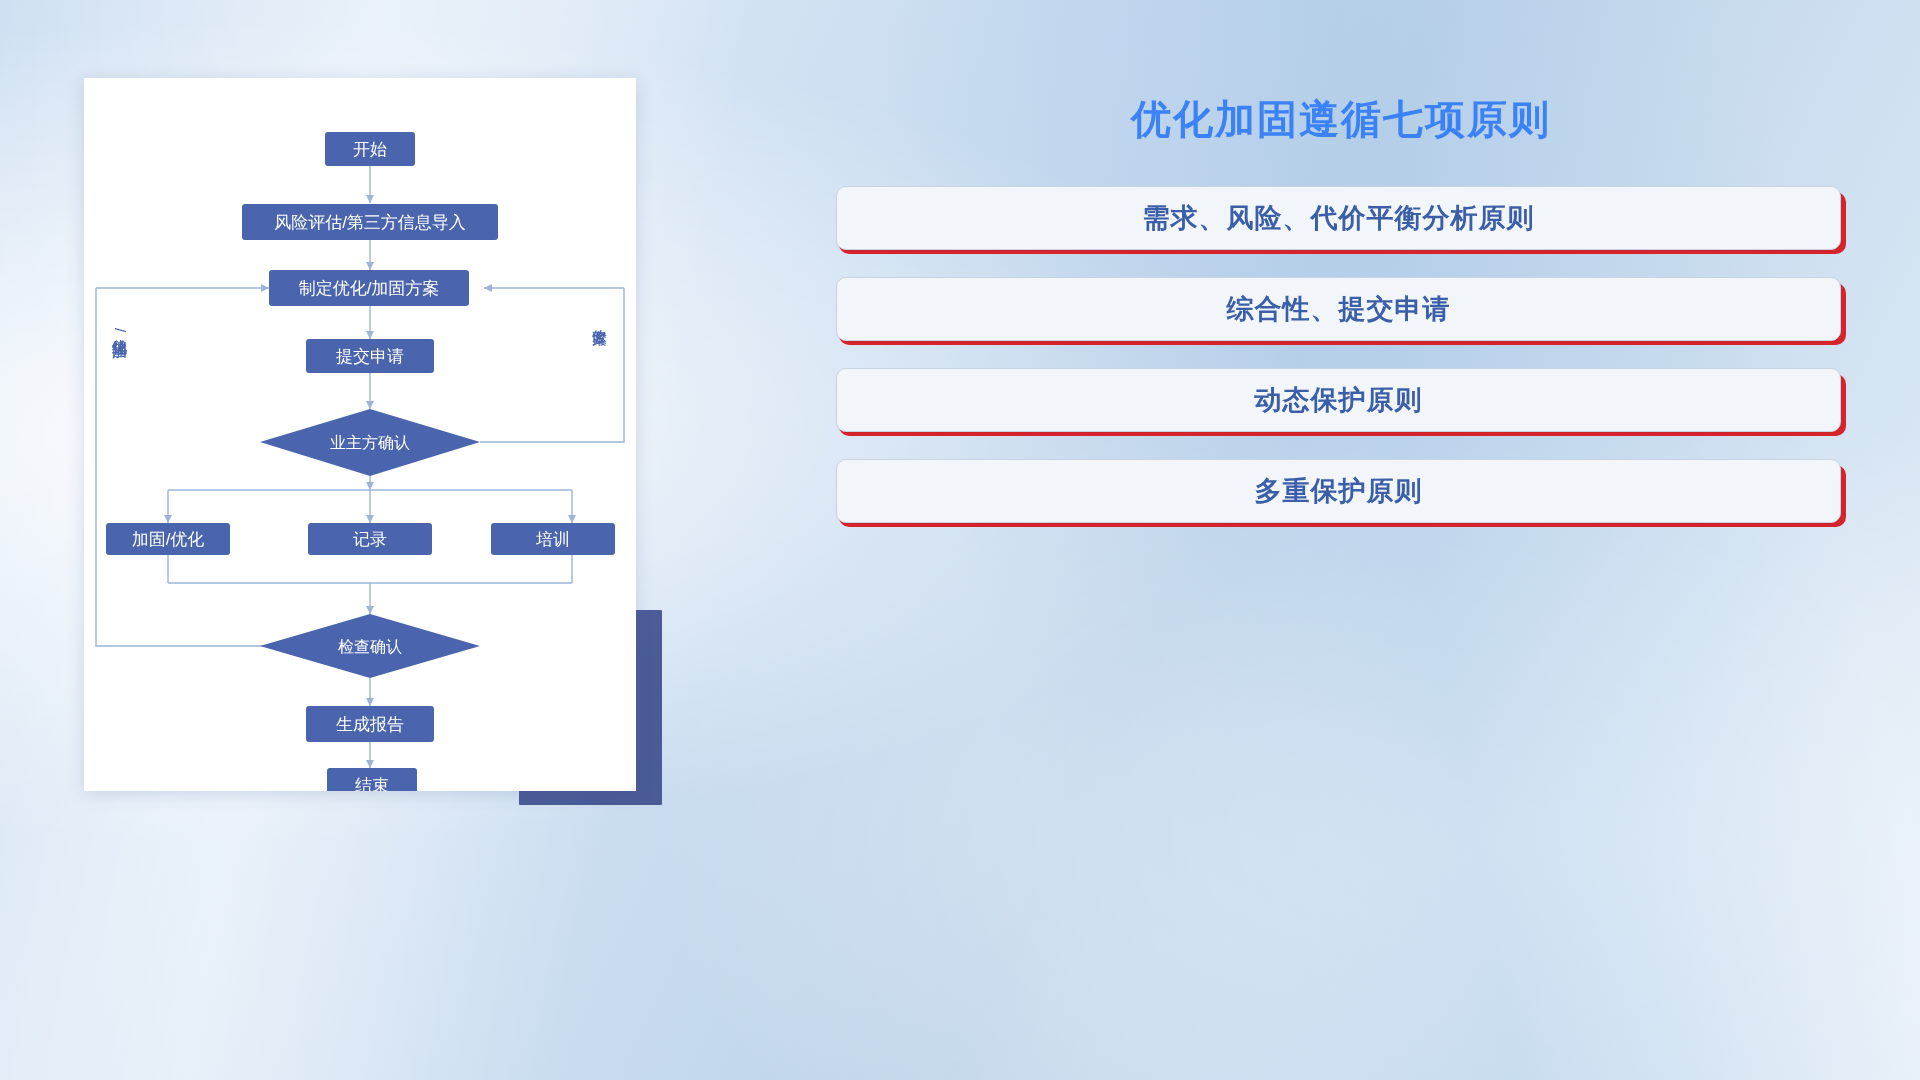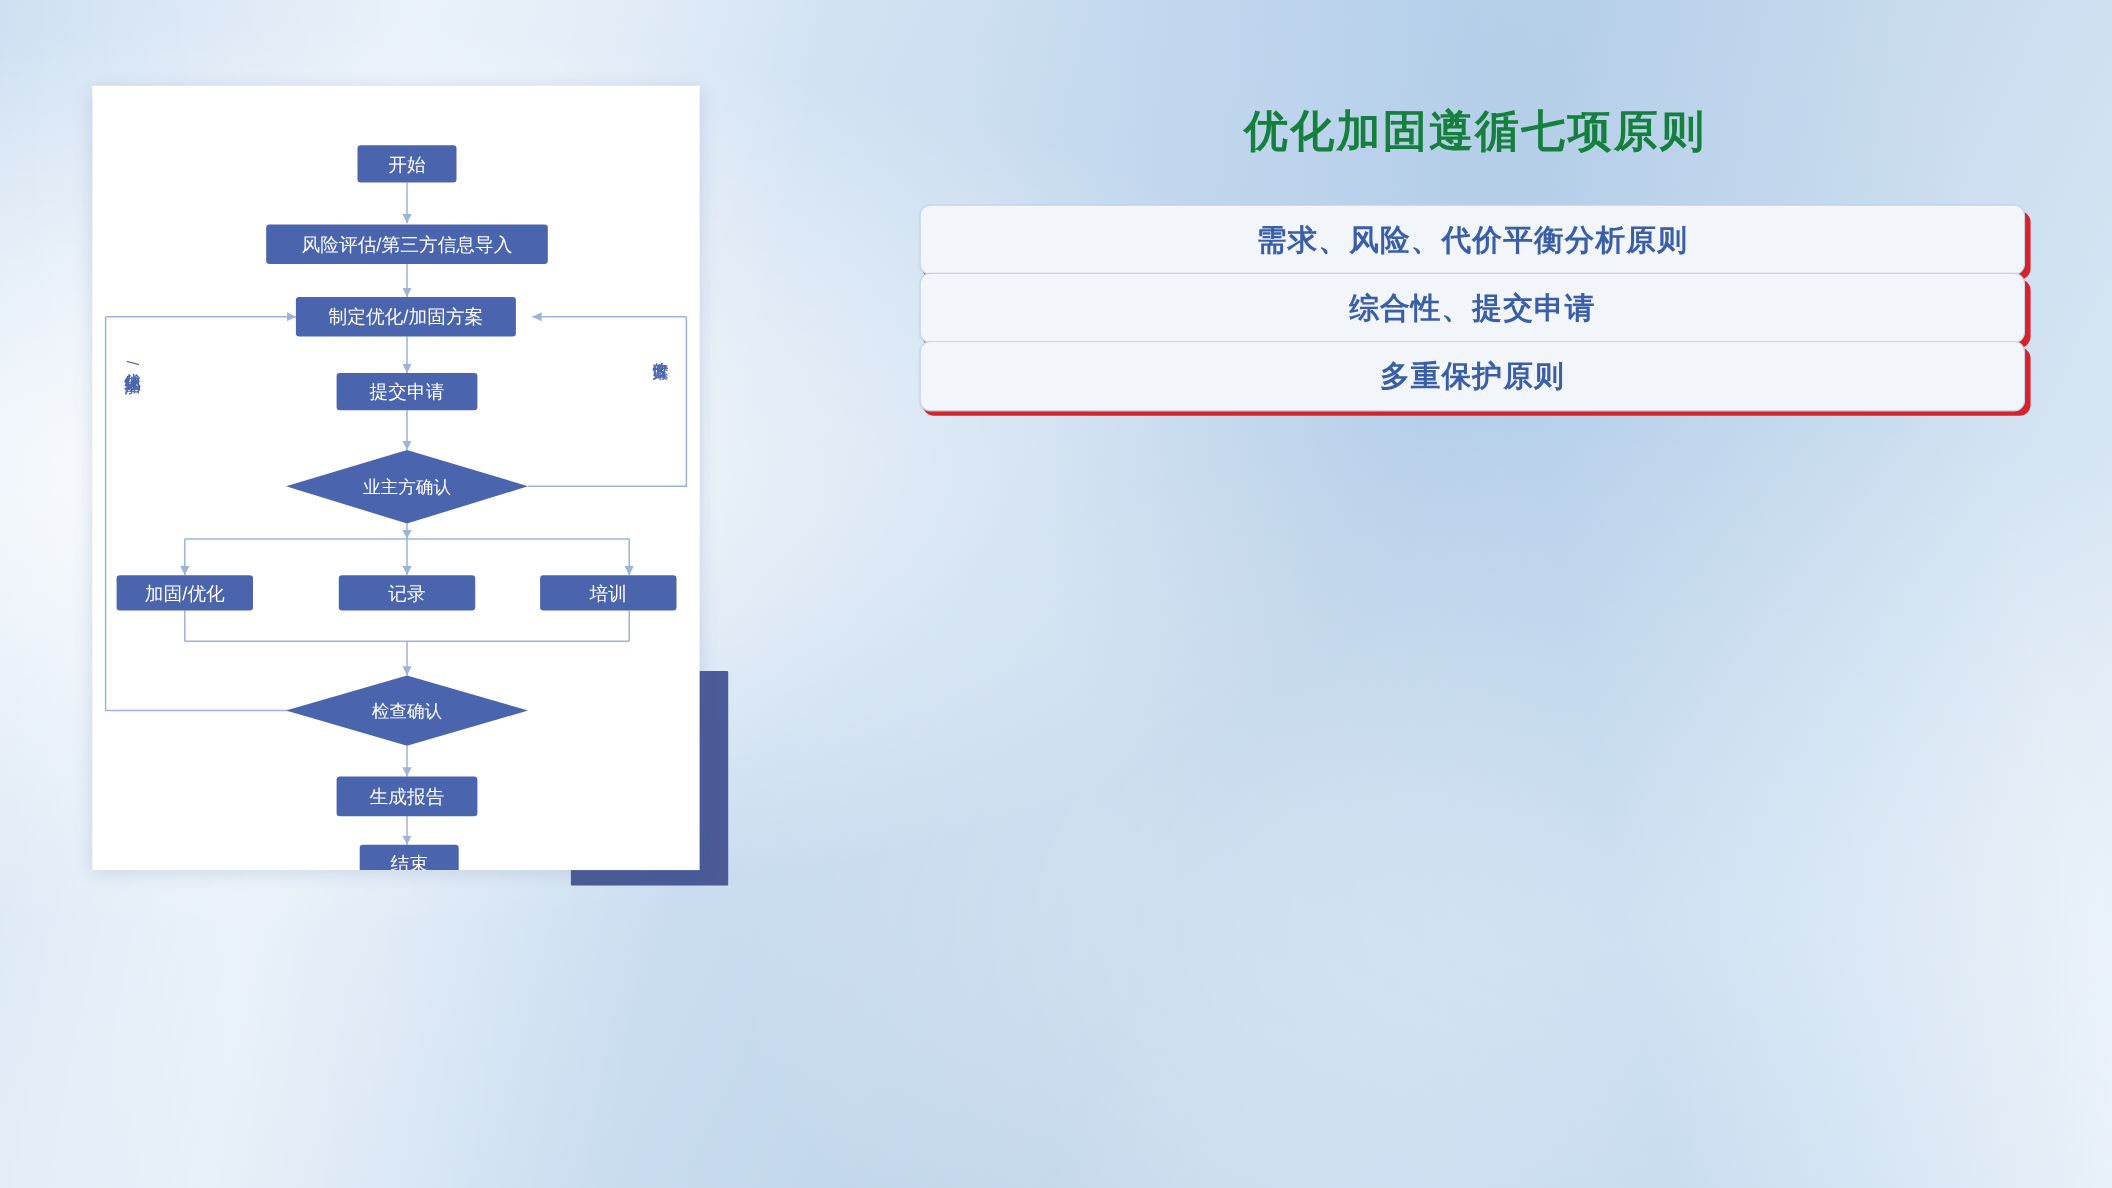--- a/index.html
+++ b/index.html
@@ -28,25 +28,25 @@
   .flow-card{
     position:absolute;left:84px;top:78px;width:552px;height:713px;
     background:#ffffff;box-shadow:0 3px 16px rgba(60,90,140,.18);
   }
   .flow-card svg{display:block}
 
   
   .right-panel{position:absolute;left:836px;top:74px;width:1010px;height:760px;}
   .panel-title{
     position:absolute;left:110px;top:18px;width:790px;text-align:center;
-    font-size:40px;font-weight:bold;color:#15803d;letter-spacing:2px;
+    font-size:40px;font-weight:bold;color:#3b82f6;letter-spacing:2px;
   }
   .principle-list{position:absolute;left:0;top:112px;width:100%;}
   .principle{
-    position:relative;height:62px;
+    position:relative;height:62px;margin-bottom:29px;
   }
   .principle .red-plate{
     position:absolute;left:3px;top:6px;right:0;height:62px;
     background:#d7242c;border-radius:10px;
   }
   .principle .pill{
     position:absolute;left:0;top:0;right:5px;height:62px;
     background:#f2f5f9;border:1px solid #c9d4e2;border-radius:10px;
     display:flex;align-items:center;justify-content:center;
     box-shadow:0 1px 2px rgba(0,0,0,.05);
@@ -188,20 +188,26 @@
       </div>
     </div>
 
     <div class="principle">
       <div class="red-plate"></div>
       <div class="pill">
         <span>综合性、提交申请</span>
       </div>
     </div>
 
+    <div class="principle">
+      <div class="red-plate"></div>
+      <div class="pill">
+        <span>动态保护原则</span>
+      </div>
+    </div>
 
     <div class="principle">
       <div class="red-plate"></div>
       <div class="pill">
         <span>多重保护原则</span>
       </div>
     </div>
 
 
 

